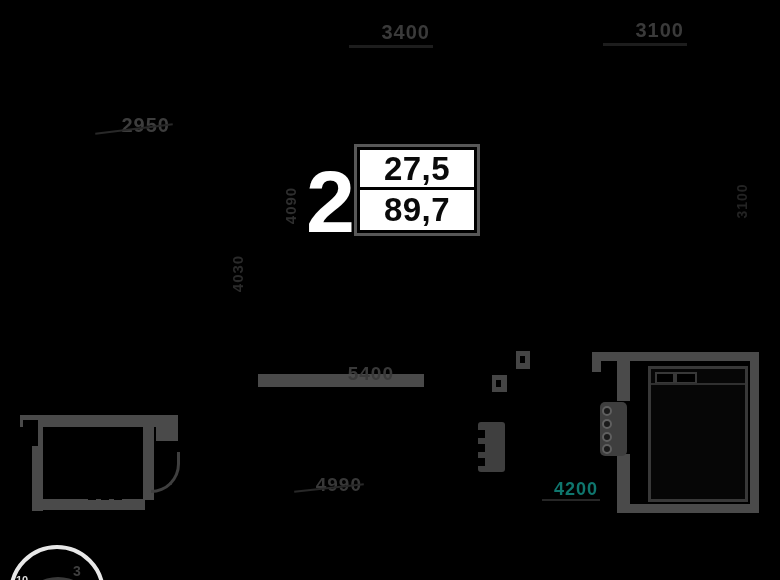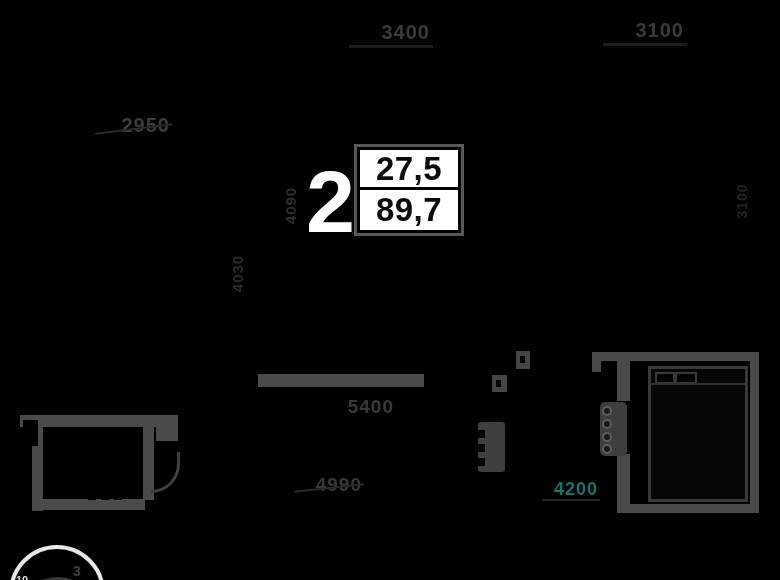--- a/index.html
+++ b/index.html
@@ -7,21 +7,21 @@
         font-family:"Liberation Sans","DejaVu Sans",sans-serif;}
   .abs{position:absolute;}
   
   .dim{color:#3a3a3a;font-weight:bold;font-size:20px;letter-spacing:1px;text-align:right;line-height:1;}
   .tick{background:#1d1d1d;height:3px;}
   .strike{position:absolute;background:#282828;height:2px;}
   .vdim{transform:rotate(-90deg);transform-origin:center;color:#2e2e2e;font-weight:bold;
         font-size:15px;text-align:center;letter-spacing:1px;line-height:1;}
   
   .unit-num{color:#fff;font-weight:700;font-size:88px;line-height:1;}
-  .areabox{width:104px;outline:3px solid #585858;background:#000;}
+  .areabox{width:120px;outline:3px solid #585858;background:#000;}
   .areacell{height:43px;background:#fff;border:3px solid #000;box-sizing:border-box;
             display:flex;align-items:center;justify-content:center;
             font-size:33px;font-weight:700;color:#0a0a0a;letter-spacing:.5px;}
   .areacell.lower{margin-top:-3px;height:46px;}
   
   .wall{background:#4a4a4a;}
   .stub{background:#454545;}
   .stub .notch{position:absolute;background:#000;width:5px;height:7px;left:4px;top:5px;}
   .bed{background:#060606;border:3px solid #383838;box-sizing:border-box;}
   .pillow{position:absolute;background:#000;border:2px solid #383838;}
@@ -58,21 +58,21 @@
   <div class="abs vdim" style="left:712px;top:194px;width:60px;color:#232323;font-size:14px;">3100</div>
 
   <div class="abs unit-num" style="left:306px;top:158px;">2</div>
 
   <div class="abs areabox" style="left:357px;top:147px;">
     <div class="areacell">27,5</div>
     <div class="areacell lower">89,7</div>
   </div>
 
   <div class="abs wall" style="left:258px;top:374px;width:166px;height:13px;"></div>
-  <div class="abs dim" style="left:334px;top:397px;width:60px;font-size:19px;color:#393939;">5400</div>
+  <div class="abs dim" style="left:334px;top:364px;width:60px;font-size:19px;color:#393939;">5400</div>
 
   <div class="abs stub" style="left:492px;top:375px;width:15px;height:17px;">
       <span class="notch"></span>
     </div>
   <div class="abs stub" style="left:516px;top:351px;width:14px;height:18px;">
       <span class="notch"></span>
     </div>
 
   <div class="abs wall" style="left:592px;top:352px;width:167px;height:9px;"></div>
   <div class="abs wall" style="left:592px;top:352px;width:9px;height:20px;"></div>

